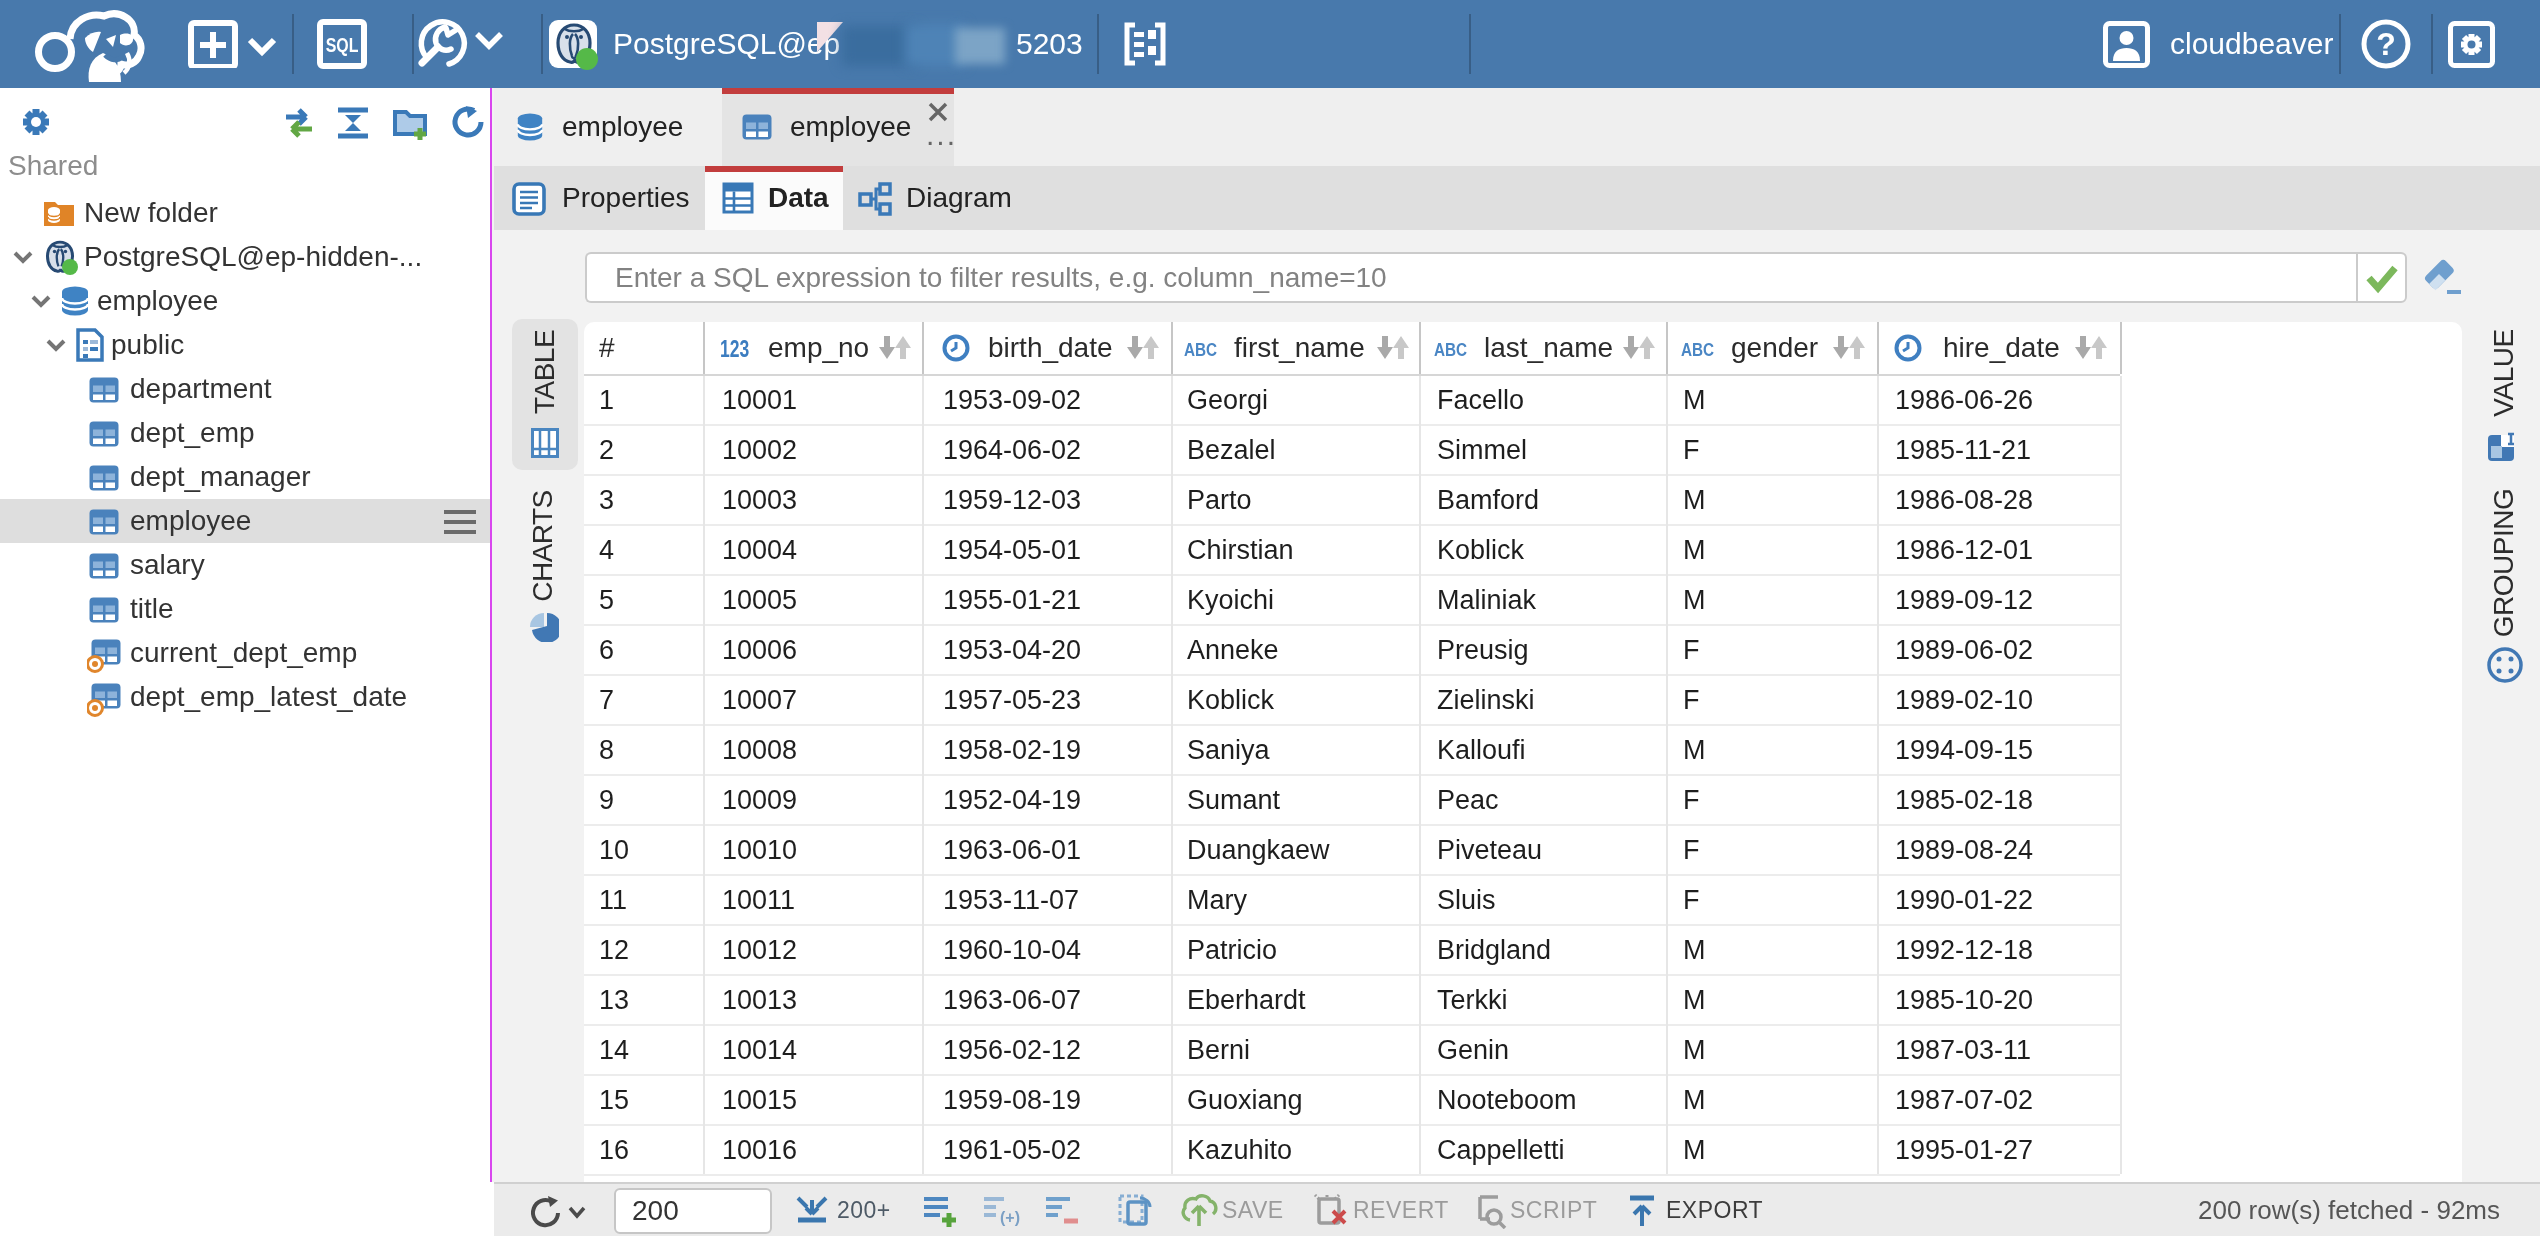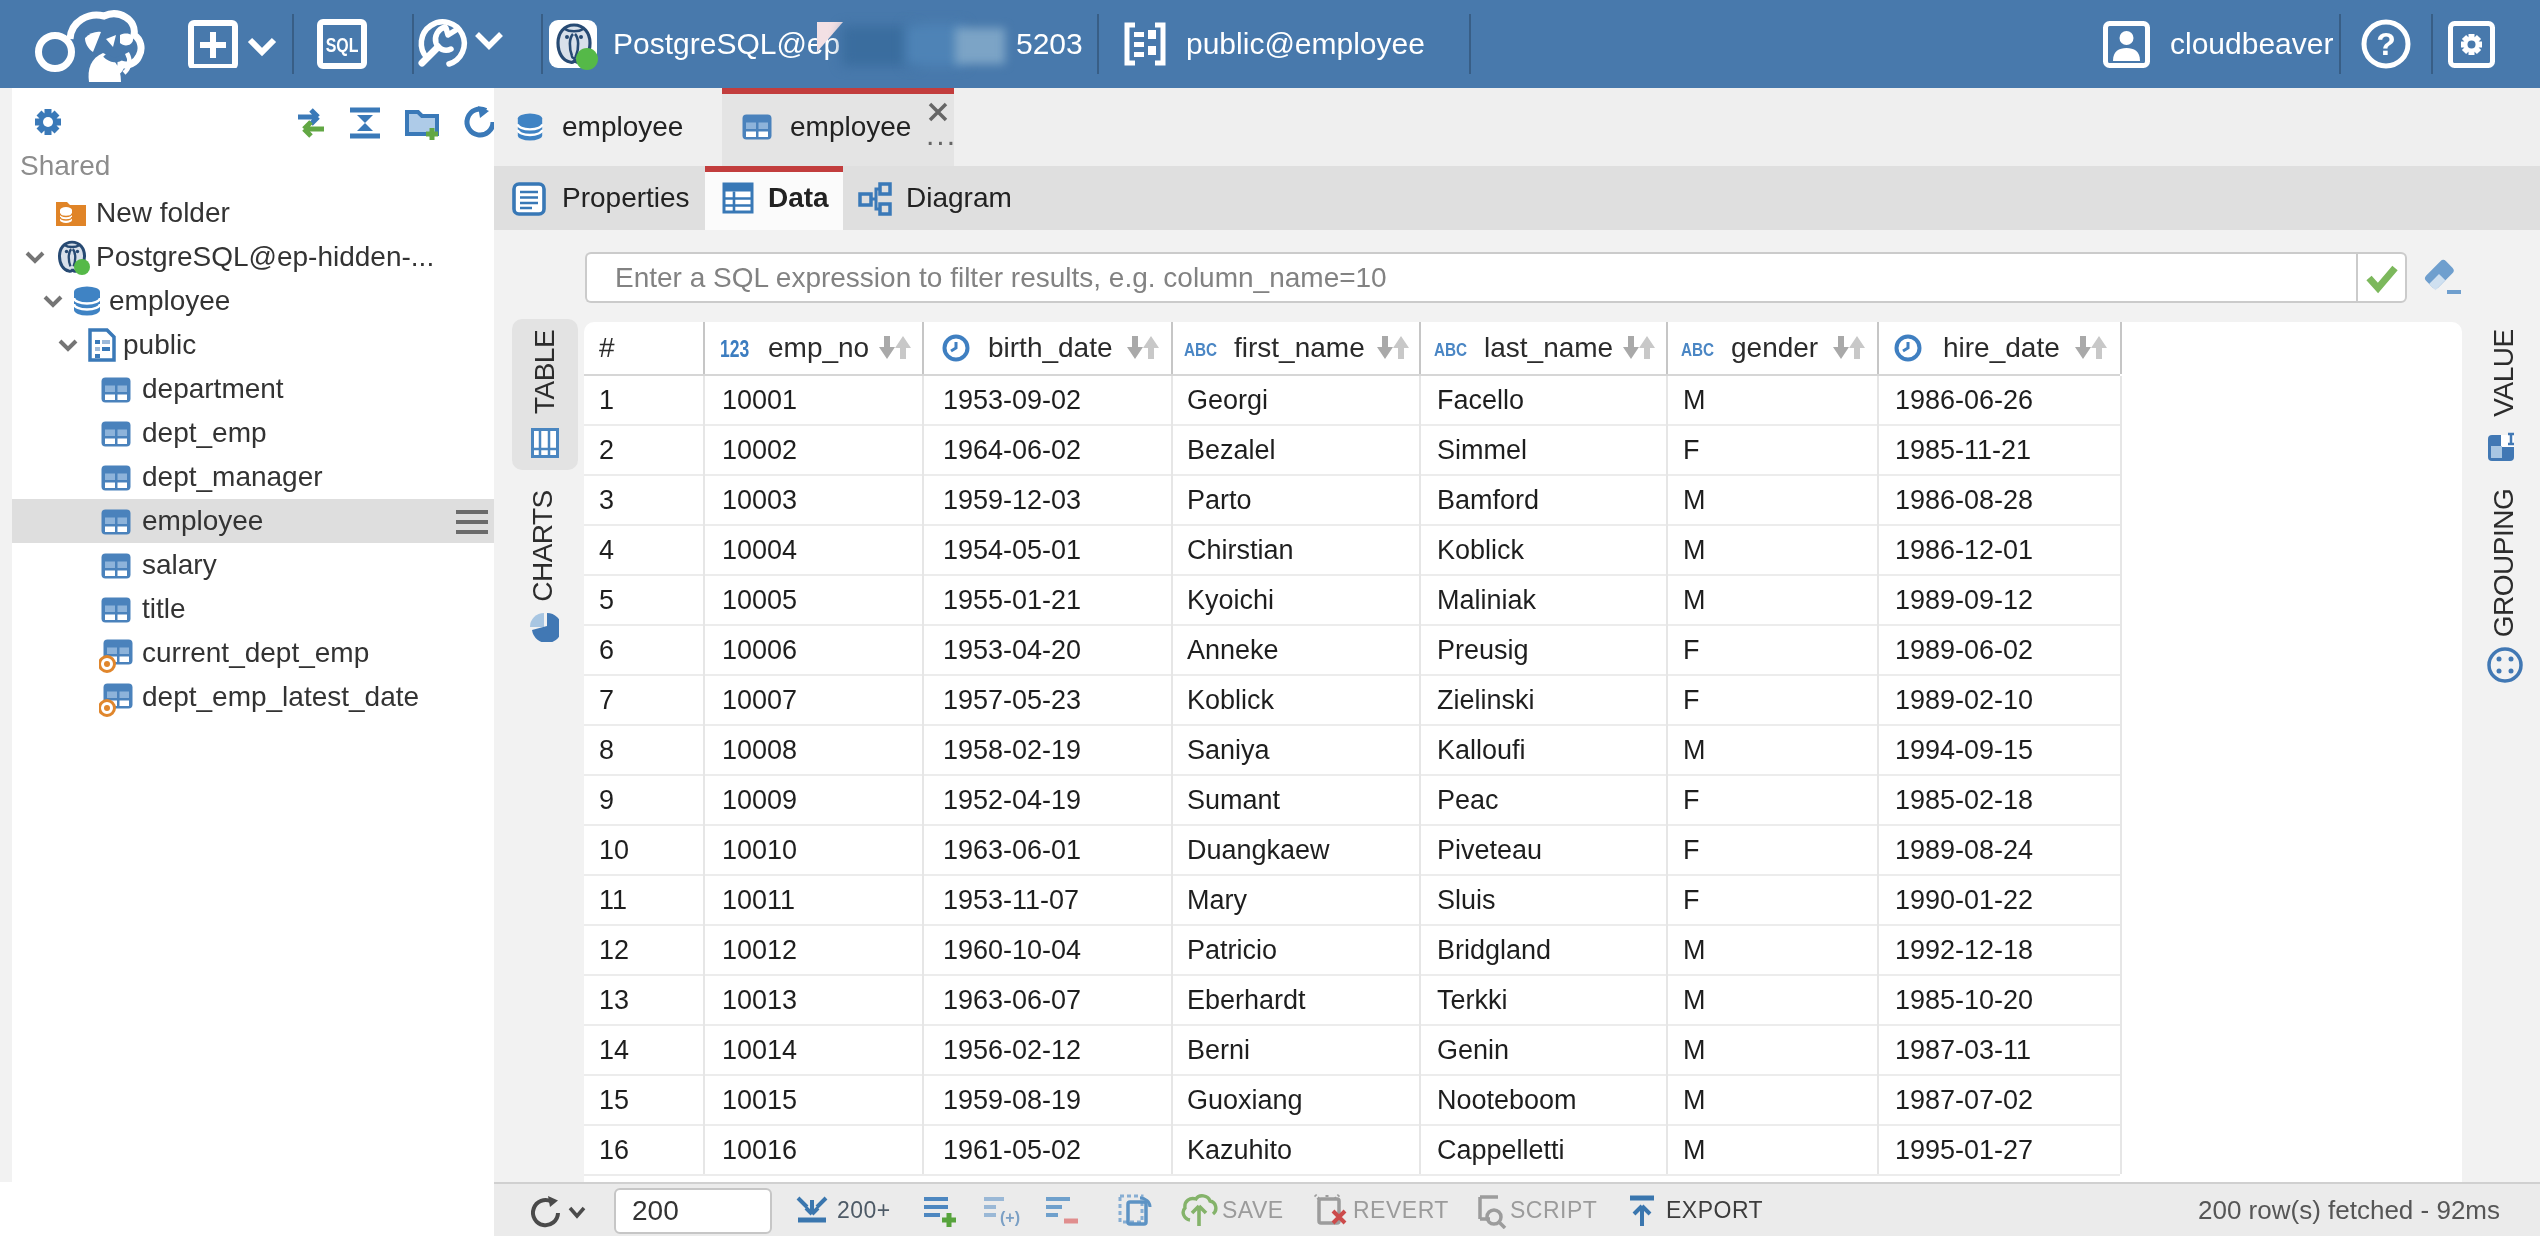--- a/index.html
+++ b/index.html
@@ -3,21 +3,21 @@
 <meta charset="utf-8">
 <style>
   * { margin:0; padding:0; box-sizing:border-box; }
   html,body { width:2540px; height:1236px; overflow:hidden; font-family:"Liberation Sans", sans-serif; background:#f2f2f2; }
   .abs { position:absolute; }
   
   #topbar { position:absolute; left:0; top:0; width:2540px; height:88px; background:#4879ac; color:#fff; }
   .tsep { position:absolute; top:14px; width:2px; height:60px; background:rgba(0,0,0,0.22); }
   .ttext { position:absolute; top:0; height:88px; line-height:88px; font-size:30px; color:#fff; }
   
-  #sidebar { position:absolute; left:12px; top:88px; width:492px; height:1148px; background:#ffffff; border-right:2px solid #c2410c;text-align:right; }
+  #sidebar { position:absolute; left:0; top:88px; width:492px; height:1148px; background:#ffffff; border-right:2px solid #d946ef;text-align:right; }
   .treerow { position:absolute; left:0; width:490px; height:44px; font-size:28px; color:#333; }
   .treerow .lbl { position:absolute; top:50%; transform:translateY(-50%); white-space:nowrap; }
   .chev { position:absolute; width:34px; height:34px; top:5px; }
   
   #tabrow1 { position:absolute; left:494px; top:88px; width:2046px; height:78px; background:#efefef; }
   #tabrow2 { position:absolute; left:494px; top:166px; width:2046px; height:64px; background:#dfdfdf; }
   #content { position:absolute; left:494px; top:230px; width:2046px; height:952px; background:#f2f2f2;text-align:center; }
   #bottombar { position:absolute; left:494px; top:1182px; width:2046px; height:54px; background:#ebebeb; border-top:2px solid #d0d0d0; }
   #sidebarbottom { position:absolute; left:0; top:1182px; width:494px; height:54px; background:#ffffff; }
   .tablabel { font-size:28px; color:#222; }
@@ -90,21 +90,20 @@
   <div class="tsep" style="left:1097px"></div>
 
   <svg class="abs" style="left:1121px;top:20px" width="48" height="48" viewBox="0 0 48 48">
     <path d="M14 5 H6 V43 H14 M34 5 H42 V43 H34" stroke="#fff" stroke-width="5" fill="none"></path>
     <rect x="13" y="12" width="10" height="5" fill="#fff"></rect>
     <rect x="13" y="22" width="10" height="5" fill="#fff"></rect>
     <rect x="13" y="32" width="10" height="5" fill="#fff"></rect>
     <rect x="27" y="10" width="8" height="9" fill="#fff"></rect>
     <rect x="27" y="26" width="8" height="9" fill="#fff"></rect>
   </svg>
-  <div class="ttext" style="left:1186px">public@employee</div>
   <div class="tsep" style="left:1469px"></div>
 
   <svg class="abs" style="left:2103px;top:21px" width="47" height="47" viewBox="0 0 47 47">
     <rect x="2.5" y="2.5" width="42" height="42" rx="4" fill="none" stroke="#fff" stroke-width="5"></rect>
     <circle cx="23.5" cy="17" r="7" fill="#fff"></circle>
     <path d="M10 40 C10 30 16 27 23.5 27 C31 27 37 30 37 40 Z" fill="#fff"></path>
   </svg>
   <div class="ttext" style="left:2170px">cloudbeaver</div>
   <div class="tsep" style="left:2339px"></div>
   <svg class="abs" style="left:2361px;top:19px" width="50" height="50" viewBox="0 0 50 50">

